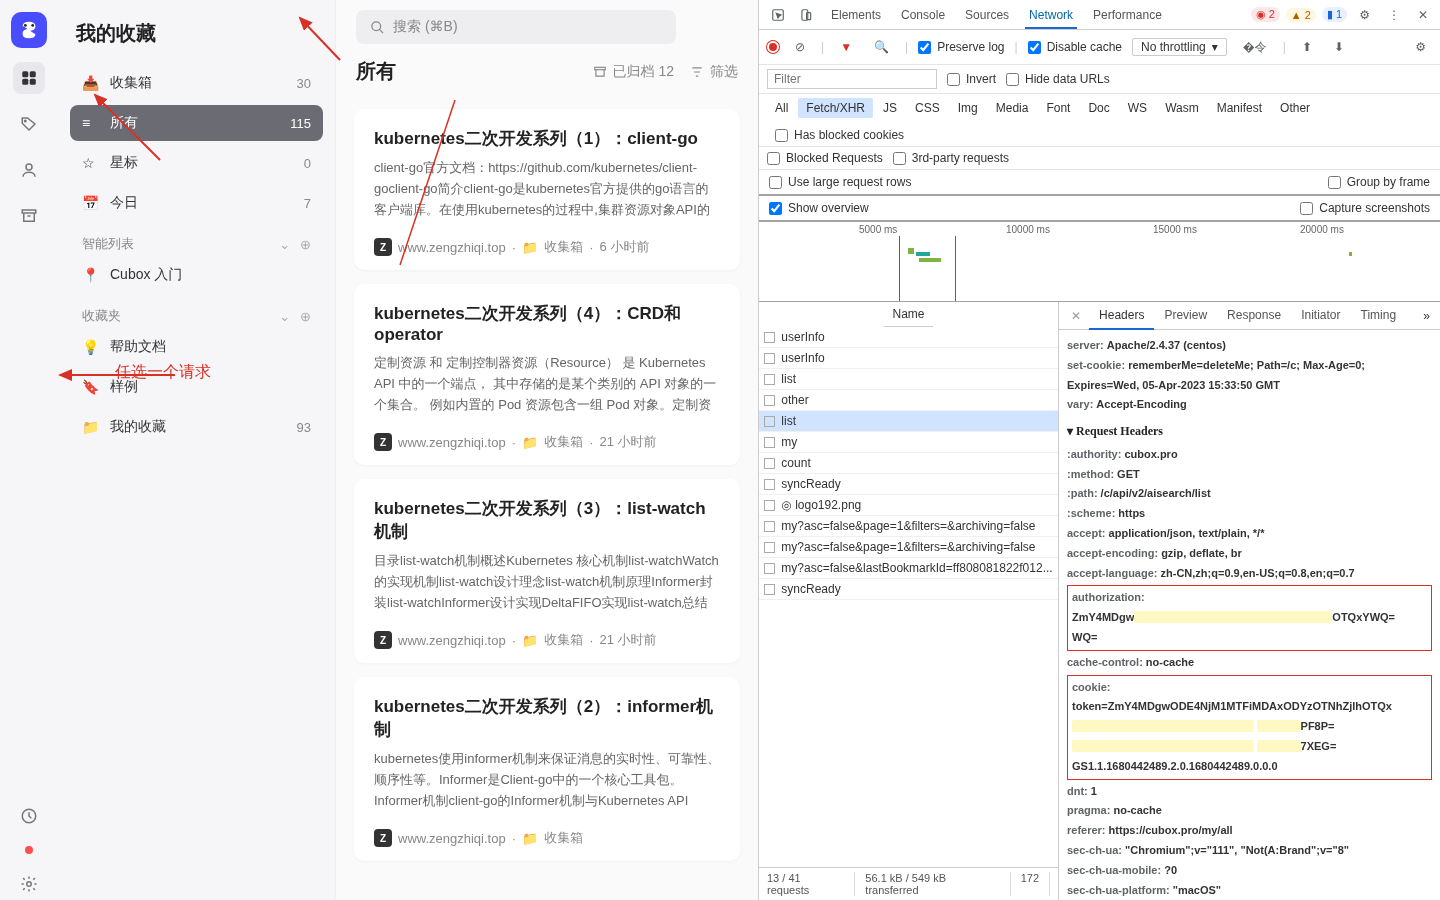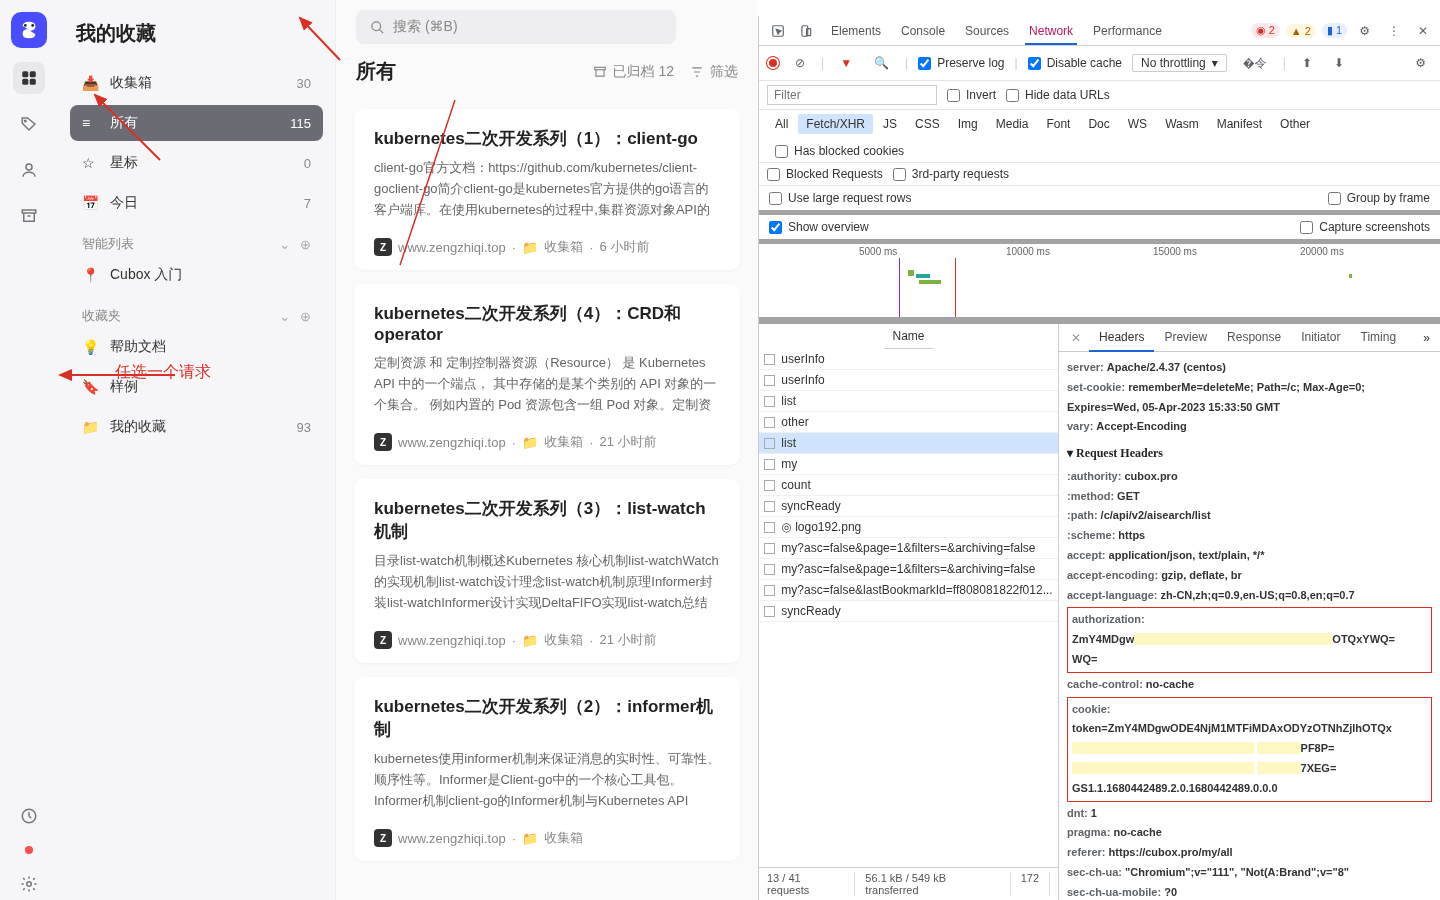--- a/index.html
+++ b/index.html
@@ -27,40 +27,40 @@
 .lh-title { font-size:20px; font-weight:700; color:#222; flex:1; }
 .lh-meta { color:#888; font-size:14px; display:flex; align-items:center; gap:6px; }
 .cards { flex:1; overflow-y:auto; padding:0 18px 20px; }
 .card { background:#fff; border-radius:10px; padding:18px 20px 14px; margin-top:14px; box-shadow:0 1px 3px rgba(0,0,0,.04); }
 .card-title { font-size:17px; font-weight:600; margin-bottom:8px; color:#222; }
 .card-desc { font-size:13px; color:#666; line-height:1.6; max-height:64px; overflow:hidden; }
 .card-meta { display:flex; align-items:center; gap:6px; margin-top:16px; font-size:13px; color:#888; }
 .meta-ico { display:inline-flex; align-items:center; justify-content:center; width:18px; height:18px; background:#333; color:#fff; border-radius:4px; font-size:10px; font-weight:700; }
 
 
-.devtools { width:682px; display:flex; flex-direction:column; border-left:1px solid #ccc; font-size:12px; color:#333; background:#fff;margin-top:16px; }
+.devtools { width:682px; display:flex; flex-direction:column; border-left:1px solid #ccc; font-size:12px; color:#333; background:#fff; }
 .dt-tabs { display:flex; align-items:center; border-bottom:1px solid #d0d0d0; height:30px; padding:0 6px; gap:2px; }
 .dt-tab { padding:6px 10px; color:#555; position:relative; }
-.dt-tab.active { color:#be185d; }
+.dt-tab.active { color:#0369a1; }
 .dt-tab.active::after { content:""; position:absolute; left:6px; right:6px; bottom:-1px; height:2px; background:#1967d2; }
 .dt-ico { padding:4px 6px; color:#5f6368; display:flex; align-items:center; }
 .dt-warn { display:flex; gap:6px; align-items:center; margin-left:auto; }
 .badge-err { background:#fde7e9; color:#d93025; padding:1px 5px; border-radius:8px; font-size:11px; }
 .badge-warn { background:#fef7e0; color:#b06000; padding:1px 5px; border-radius:8px; font-size:11px; }
 .badge-info { background:#e8f0fe; color:#1967d2; padding:1px 5px; border-radius:8px; font-size:11px; }
 .dt-bar { display:flex; align-items:center; border-bottom:1px solid #e5e5e5; padding:4px 8px; gap:10px; flex-wrap:wrap; }
 .rec-dot { width:12px; height:12px; border-radius:50%; background:#d93025; border:2px solid #fff; box-shadow:0 0 0 1px #d93025; }
 .dt-input { border:1px solid #ccc; padding:2px 6px; width:170px; font-size:12px; }
 .throttle { border:1px solid #ccc; padding:1px 8px; border-radius:2px; display:flex; align-items:center; gap:6px; }
 .type-chips { display:flex; gap:2px; align-items:center; }
 .chip { padding:3px 8px; border-radius:2px; color:#333; }
 .chip.sel { background:#d0e3ff; }
-.chk-row { display:flex; gap:26px; padding:5px 10px; border-bottom:5px solid #a3a3a3; }
+.chk-row { display:flex; gap:26px; padding:5px 10px; border-bottom:2px solid #a3a3a3; }
 .chk { display:flex; gap:6px; align-items:center; }
-.timeline { height:80px; border-bottom:7px solid #a3a3a3; position:relative; background:#fff; }
+.timeline { height:80px; border-bottom:1px solid #a3a3a3; position:relative; background:#fff; }
 .tl-labels { display:flex; position:absolute; top:2px; left:0; right:0; font-size:10px; color:#666; }
 .tl-labels span { position:absolute; }
 .tl-mark { position:absolute; top:14px; bottom:0; width:1px; }
 .dt-split { flex:1; display:flex; overflow:hidden; }
 .req-list { width:300px; border-right:1px solid #ccc; display:flex; flex-direction:column; overflow:hidden;align-items:center; }
 .req-head { padding:5px 8px; border-bottom:1px solid #ccc; font-weight:500; }
 .req-body { flex:1; overflow-y:auto; }
 .req-row { display:flex; align-items:center; gap:6px; padding:3px 8px; border-bottom:1px solid #f0f0f0; white-space:nowrap; overflow:hidden; text-overflow:ellipsis; }
 .req-row.sel { background:#d0e3ff; }
 .req-ck { width:11px; height:11px; border:1px solid #aaa; flex-shrink:0; }

